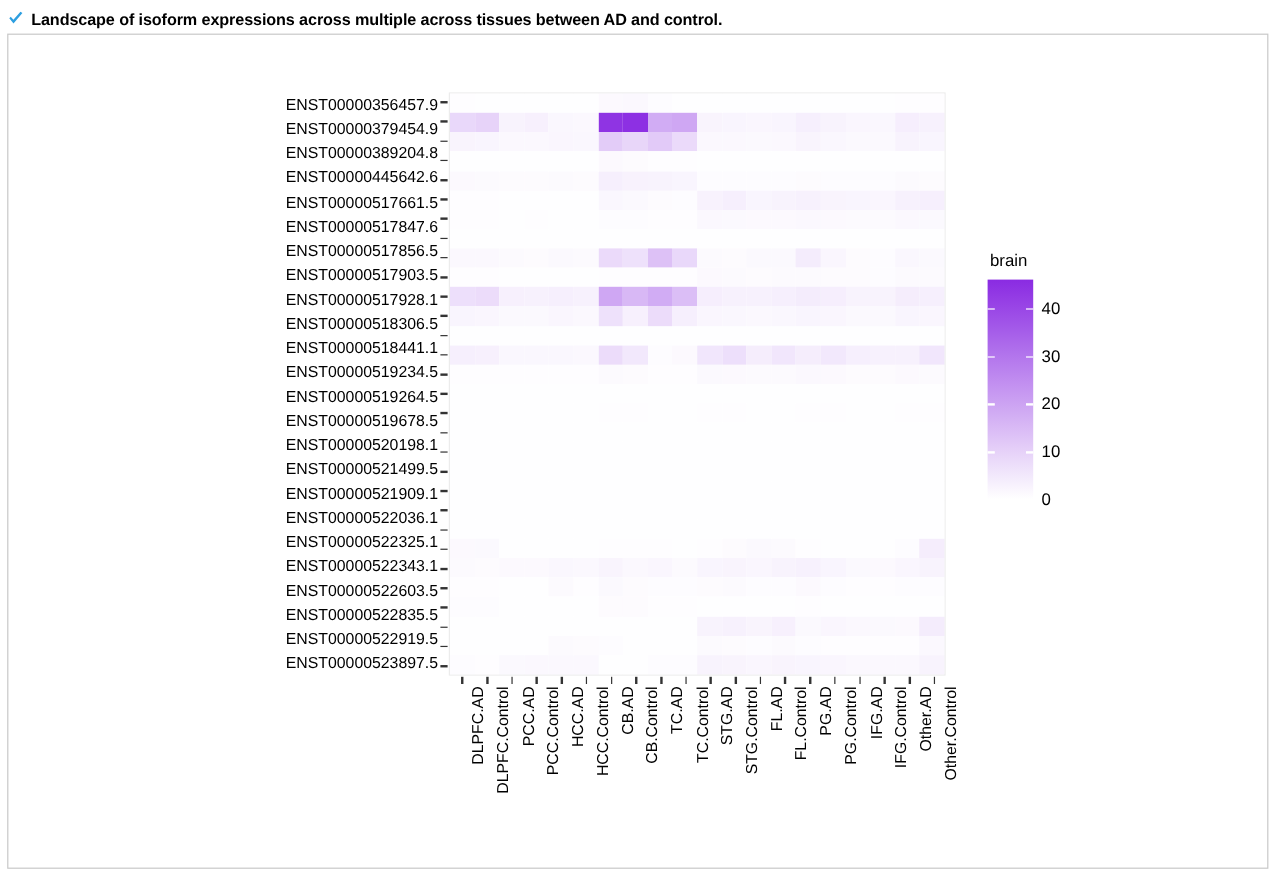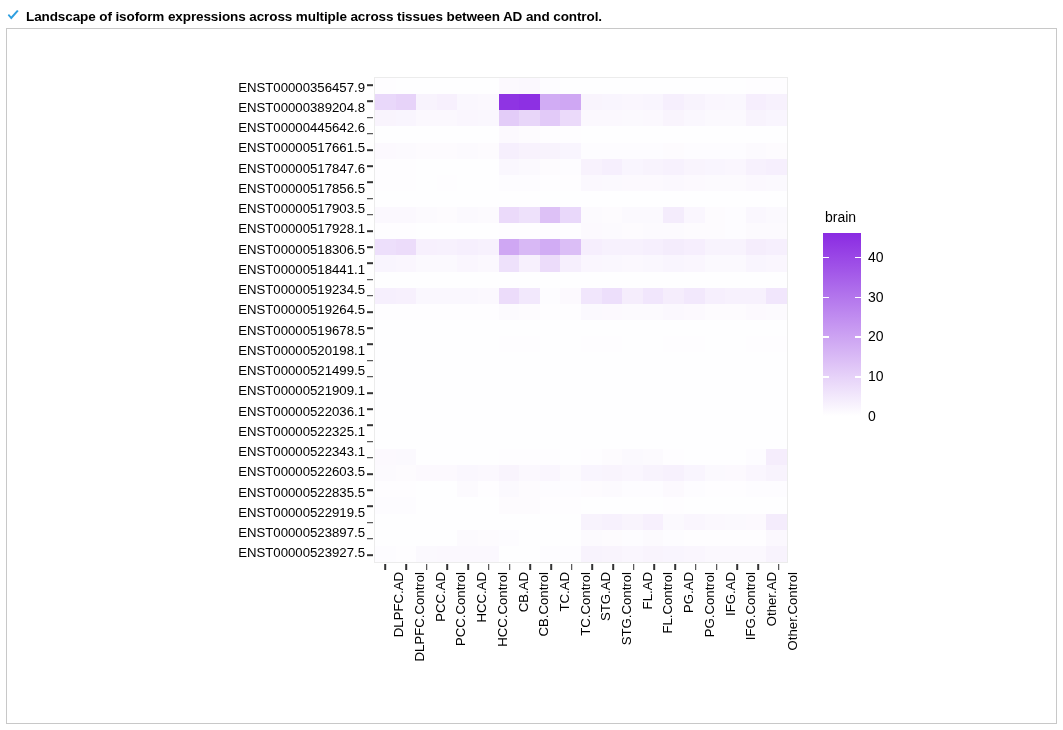--- a/index.html
+++ b/index.html
@@ -218,20 +218,21 @@
     </svg>
     <div class="header-title">Landscape of isoform expressions across multiple across tissues between AD and control.</div>
   </div>
 
   <div class="card">
     <div class="plot">
 
 
       <div class="ylabels" id="ylabels">
           <div class="ylabel">ENST00000356457.9</div>
+          <div class="ylabel">ENST00000379454.9</div>
           <div class="ylabel">ENST00000389204.8</div>
           <div class="ylabel">ENST00000445642.6</div>
           <div class="ylabel">ENST00000517661.5</div>
           <div class="ylabel">ENST00000517847.6</div>
           <div class="ylabel">ENST00000517856.5</div>
           <div class="ylabel">ENST00000517903.5</div>
           <div class="ylabel">ENST00000517928.1</div>
           <div class="ylabel">ENST00000518306.5</div>
           <div class="ylabel">ENST00000518441.1</div>
           <div class="ylabel">ENST00000519234.5</div>
@@ -240,21 +241,20 @@
           <div class="ylabel">ENST00000520198.1</div>
           <div class="ylabel">ENST00000521499.5</div>
           <div class="ylabel">ENST00000521909.1</div>
           <div class="ylabel">ENST00000522036.1</div>
           <div class="ylabel">ENST00000522325.1</div>
           <div class="ylabel">ENST00000522343.1</div>
           <div class="ylabel">ENST00000522603.5</div>
           <div class="ylabel">ENST00000522835.5</div>
           <div class="ylabel">ENST00000522919.5</div>
           <div class="ylabel">ENST00000523897.5</div>
-          <div class="ylabel">ENST00000523927.5</div>
         </div>
       <div class="yticks" id="yticks">
           <div class="ytick"></div>
           <div class="ytick"></div>
           <div class="ytick"></div>
           <div class="ytick"></div>
           <div class="ytick"></div>
           <div class="ytick"></div>
           <div class="ytick"></div>
           <div class="ytick"></div>

